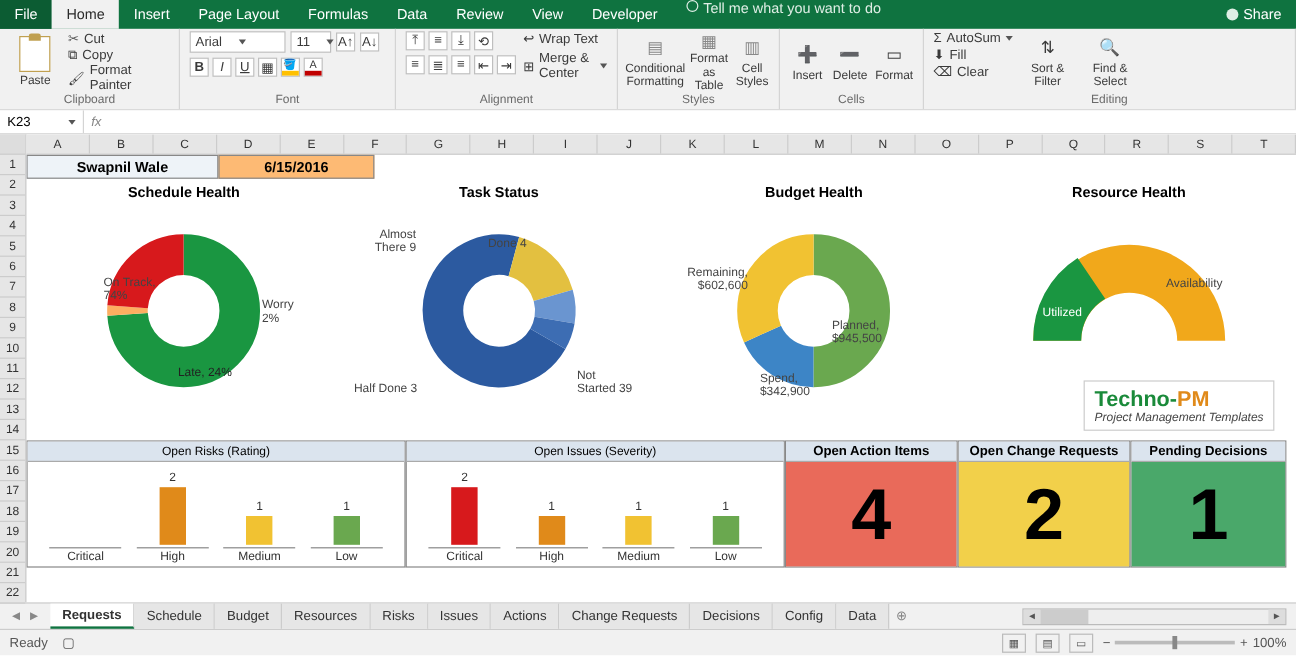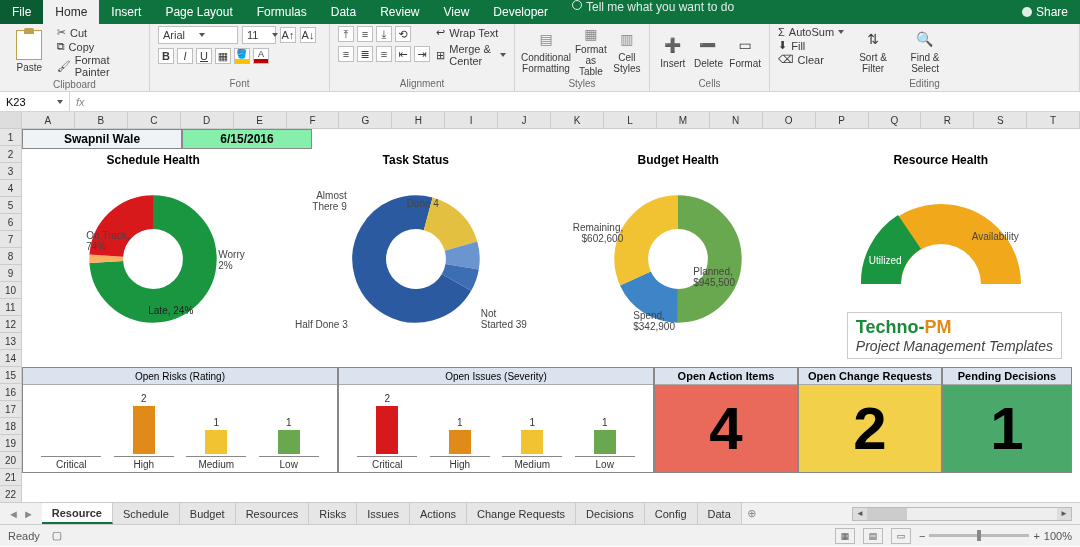--- a/index.html
+++ b/index.html
@@ -40,31 +40,31 @@
 .rowhdrs div{height:17px;border-bottom:1px solid #ccc;font-size:10px;text-align:center;color:#333;line-height:17px}
 .gridmain{flex:1;position:relative;overflow:hidden}
 .colhdrs{display:flex;background:#e6e6e6;border-bottom:1px solid #ccc;height:17px}
 .colhdrs div{width:53px;border-right:1px solid #ccc;text-align:center;font-size:10px;color:#333;line-height:17px}
 .dash{position:absolute;left:0;top:17px;right:0;bottom:0;padding:0 8px 0 0}
 
 .titlerow{display:flex;height:20px;margin-top:0}
 .titlerow>div{border:1px solid #888;display:flex;align-items:center;justify-content:center;font-weight:bold;font-size:12px}
 .t1{width:160px;background:#eef3f8}
 .t2{flex:1;background:#a9c5e0}
-.t3{width:130px;background:#86efac;font-weight:normal}
+.t3{width:130px;background:#fdba74;font-weight:normal}
 .chartsrow{display:flex;height:218px;gap:0}
 .chartcell{flex:1;position:relative}
 .chtitle{text-align:center;font-weight:bold;font-size:12px;padding:4px 0;color:#000}
 .donut{width:130px;height:130px;position:relative;margin:23px auto 0 auto}
 .donut svg{overflow:visible}
 .cl{position:absolute;font-size:10px;color:#444;line-height:1.1}
 .logo{position:absolute;right:10px;bottom:8px;text-align:left;border:1px solid #ccc;padding:4px 8px;background:#fff}
 .logo .l1{color:#1a8a3a;font-weight:bold;font-size:18px;font-family:Arial}
 .logo .l1 span{color:#e08a1a}
-.logo .l2{font-style:italic;font-size:14px;color:#444}
+.logo .l2{font-style:italic;font-size:10px;color:#444}
 .bottomrow{display:flex;height:106px}
 .riskcell,.issuecell{border:1px solid #888;display:flex;flex-direction:column}
 .riskcell{width:316px}
 .issuecell{width:316px}
 .cellhdr{background:#dbe4ee;text-align:center;font-size:11px;padding:2px 0;font-weight:bold;border-bottom:1px solid #aaa}
 .cellhdr span{font-weight:normal;font-size:10px}
 .barchart{flex:1;display:flex;align-items:flex-end;justify-content:space-around;padding:6px 12px 2px 12px;position:relative}
 .barcol{display:flex;flex-direction:column;align-items:center;gap:2px}
 .barval{font-size:10px;color:#333}
 .bar{width:22px}
@@ -460,21 +460,21 @@
       </div>
     </div>
   </div>
 </div>
 
 <div class="sheettabs">
   <div class="navbtns">
       <span>◄</span>
       <span>►</span>
     </div>
-  <div class="stab active">Resource</div>
+  <div class="stab active">Requests</div>
   <div class="stab">Schedule</div>
   <div class="stab">Budget</div>
   <div class="stab">Resources</div>
   <div class="stab">Risks</div>
   <div class="stab">Issues</div>
   <div class="stab">Actions</div>
   <div class="stab">Change Requests</div>
   <div class="stab">Decisions</div>
   <div class="stab">Config</div>
   <div class="stab">Data</div>

